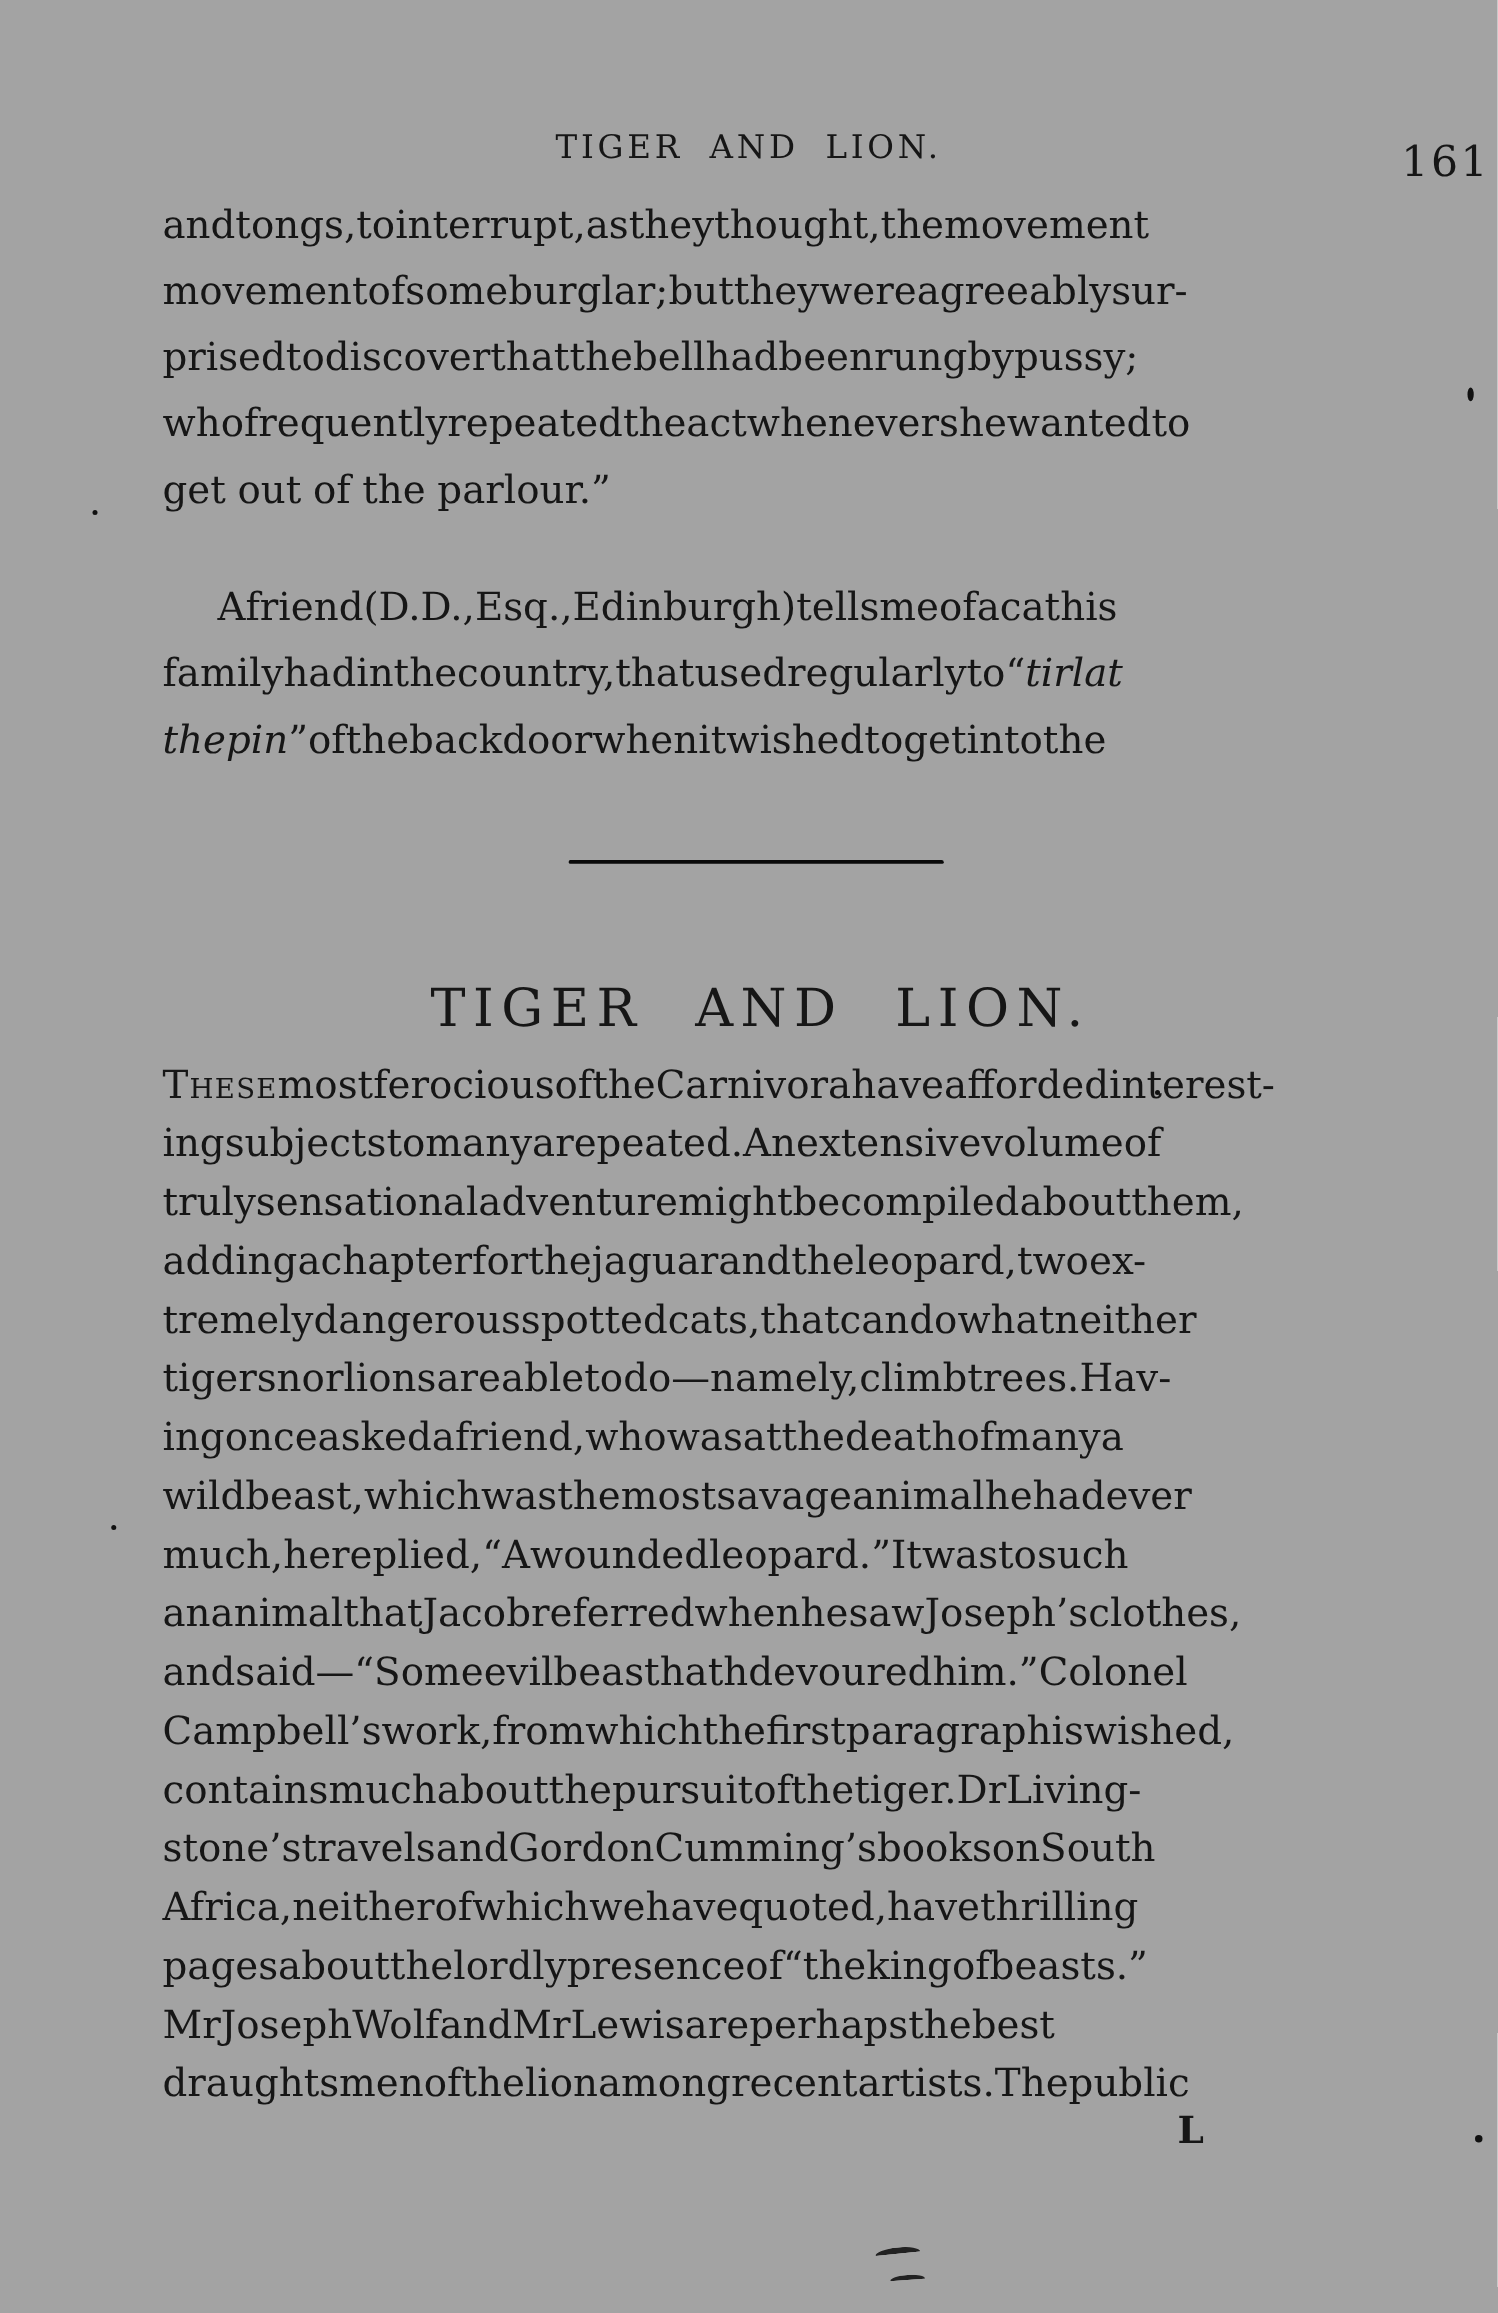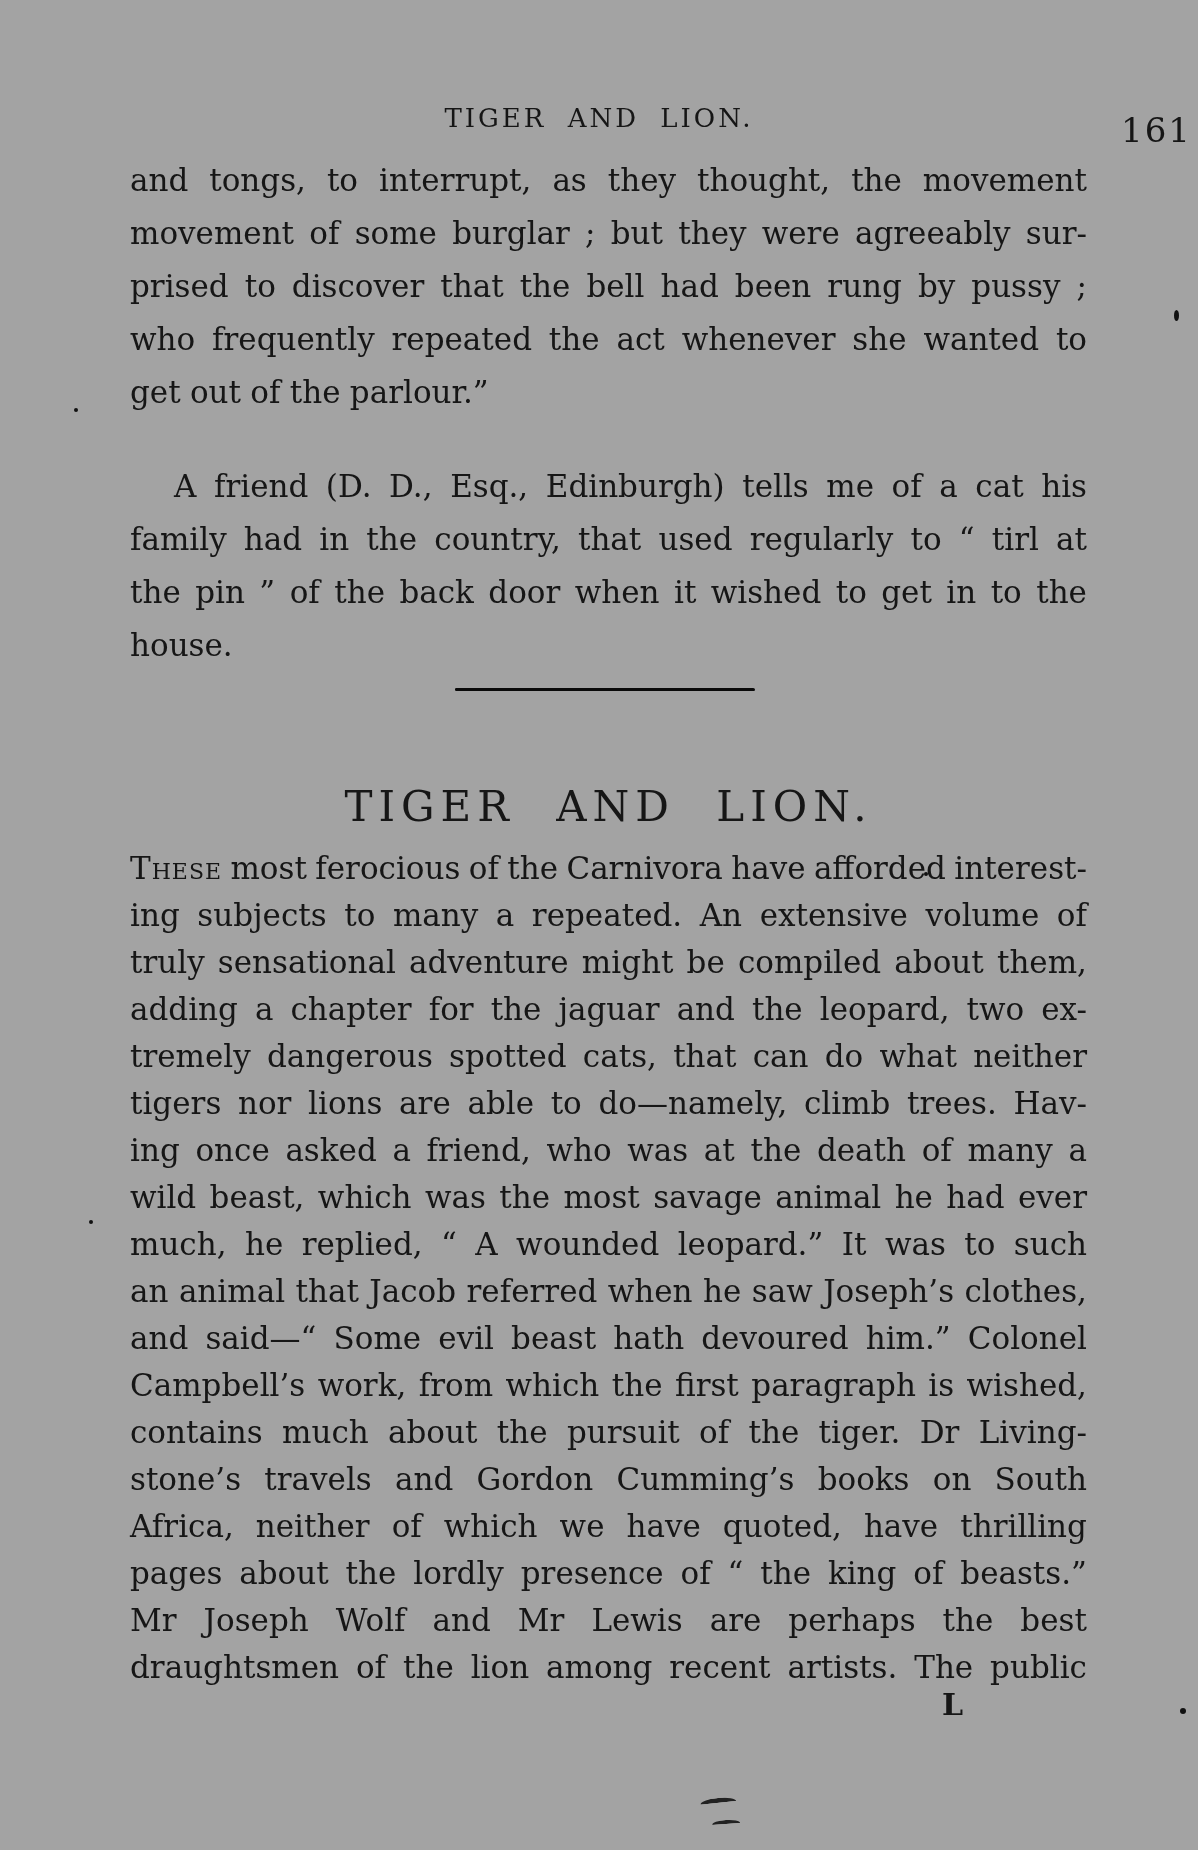--- a/index.html
+++ b/index.html
@@ -25,27 +25,27 @@
     position:absolute; right:6px; top:12px;
     font-size:34px; line-height:44px; letter-spacing:2px;
   }
 
   
   .para { position:absolute; left:0; width:957px; }
   #para1 { top:162px; }
   #para2 { top:468px; }
   #para3 { top:850px; }
   .line {
-    display:flex; justify-content:space-between; align-items:baseline;
+    display:flex; align-items:baseline;
     height:53px; font-size:31px; white-space:pre;
   }
   #para3 .line { height:47px; }
   .line.unjust { justify-content:flex-start; gap:0.30em; }
   .line.indent { padding-left:44px; }
-  .w.it { }
+  .w.it { font-style:italic; }
   .w.sc { font-variant:small-caps; letter-spacing:1px; }
 
   
   .rule {
     position:absolute; top:688px; left:455px;
     width:300px; height:3px; background:#0a0a0a;
     border-radius:2px 3px 2px 2px;
   }
 
   
@@ -87,21 +87,20 @@
         <div class="line"><span class="w">movement</span><span class="w">of</span><span class="w">some</span><span class="w">burglar</span><span class="w">;</span><span class="w">but</span><span class="w">they</span><span class="w">were</span><span class="w">agreeably</span><span class="w">sur-</span></div>
         <div class="line"><span class="w">prised</span><span class="w">to</span><span class="w">discover</span><span class="w">that</span><span class="w">the</span><span class="w">bell</span><span class="w">had</span><span class="w">been</span><span class="w">rung</span><span class="w">by</span><span class="w">pussy</span><span class="w">;</span></div>
         <div class="line"><span class="w">who</span><span class="w">frequently</span><span class="w">repeated</span><span class="w">the</span><span class="w">act</span><span class="w">whenever</span><span class="w">she</span><span class="w">wanted</span><span class="w">to</span></div>
         <div class="line unjust"><span class="w">get</span><span class="w">out</span><span class="w">of</span><span class="w">the</span><span class="w">parlour.”</span></div>
       </div>
 
     <div class="para" id="para2">
         <div class="line indent"><span class="w">A</span><span class="w">friend</span><span class="w">(D.</span><span class="w">D.,</span><span class="w">Esq.,</span><span class="w">Edinburgh)</span><span class="w">tells</span><span class="w">me</span><span class="w">of</span><span class="w">a</span><span class="w">cat</span><span class="w">his</span></div>
         <div class="line"><span class="w">family</span><span class="w">had</span><span class="w">in</span><span class="w">the</span><span class="w">country,</span><span class="w">that</span><span class="w">used</span><span class="w">regularly</span><span class="w">to</span><span class="w">“</span><span class="w it">tirl</span><span class="w it">at</span></div>
         <div class="line"><span class="w it">the</span><span class="w it">pin</span><span class="w">”</span><span class="w">of</span><span class="w">the</span><span class="w">back</span><span class="w">door</span><span class="w">when</span><span class="w">it</span><span class="w">wished</span><span class="w">to</span><span class="w">get</span><span class="w">in</span><span class="w">to</span><span class="w">the</span></div>
-        <div class="line unjust"><span class="w">house.</span></div>
       </div>
 
     <div class="para" id="para3">
         <div class="line"><span class="w sc">These</span><span class="w">most</span><span class="w">ferocious</span><span class="w">of</span><span class="w">the</span><span class="w">Carnivora</span><span class="w">have</span><span class="w">afforded</span><span class="w">interest-</span></div>
         <div class="line"><span class="w">ing</span><span class="w">subjects</span><span class="w">to</span><span class="w">many</span><span class="w">a</span><span class="w">repeated.</span><span class="w">An</span><span class="w">extensive</span><span class="w">volume</span><span class="w">of</span></div>
         <div class="line"><span class="w">truly</span><span class="w">sensational</span><span class="w">adventure</span><span class="w">might</span><span class="w">be</span><span class="w">compiled</span><span class="w">about</span><span class="w">them,</span></div>
         <div class="line"><span class="w">adding</span><span class="w">a</span><span class="w">chapter</span><span class="w">for</span><span class="w">the</span><span class="w">jaguar</span><span class="w">and</span><span class="w">the</span><span class="w">leopard,</span><span class="w">two</span><span class="w">ex-</span></div>
         <div class="line"><span class="w">tremely</span><span class="w">dangerous</span><span class="w">spotted</span><span class="w">cats,</span><span class="w">that</span><span class="w">can</span><span class="w">do</span><span class="w">what</span><span class="w">neither</span></div>
         <div class="line"><span class="w">tigers</span><span class="w">nor</span><span class="w">lions</span><span class="w">are</span><span class="w">able</span><span class="w">to</span><span class="w">do—namely,</span><span class="w">climb</span><span class="w">trees.</span><span class="w">Hav-</span></div>
         <div class="line"><span class="w">ing</span><span class="w">once</span><span class="w">asked</span><span class="w">a</span><span class="w">friend,</span><span class="w">who</span><span class="w">was</span><span class="w">at</span><span class="w">the</span><span class="w">death</span><span class="w">of</span><span class="w">many</span><span class="w">a</span></div>

